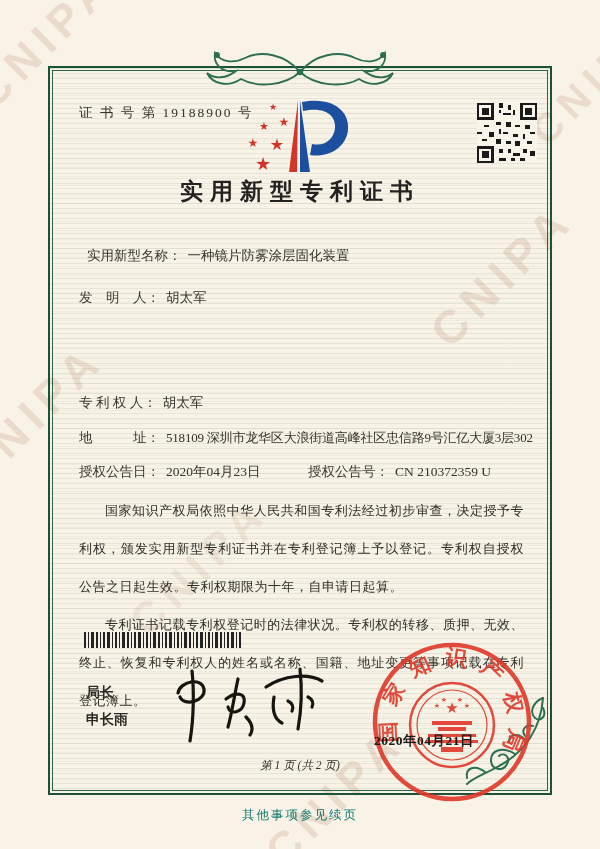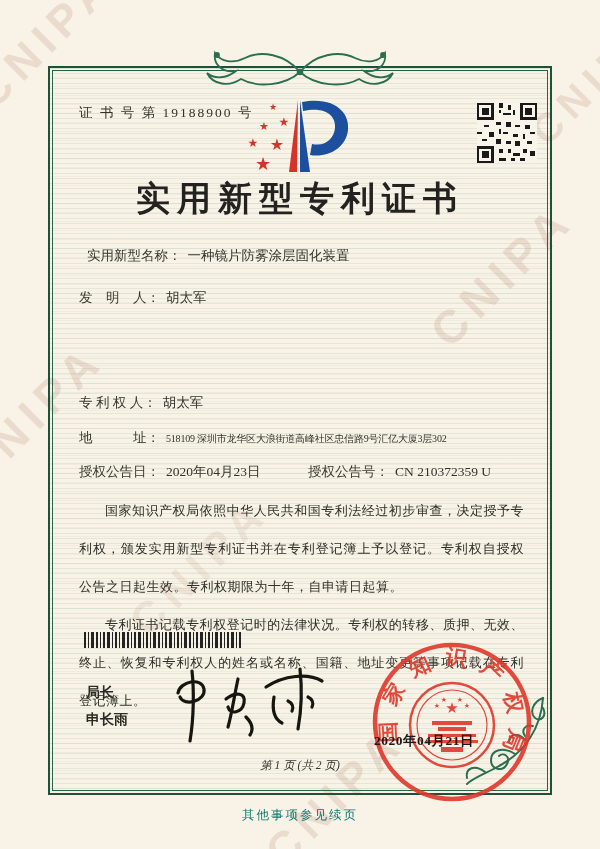--- a/index.html
+++ b/index.html
@@ -32,28 +32,28 @@
   .frame-inner { position:absolute; inset:2px; border:1px solid #2a6349; }
   .top-ornament  { position:absolute; left:203px; top:40px;  z-index:3; }
   .corner-ornament { position:absolute; left:463px; top:692px; z-index:3; }
   
   .content { position:absolute; inset:0; z-index:4; color:#2e2d27; }
   .cert-no { position:absolute; left:79px; top:104px; font-size:13.5px; letter-spacing:2px; color:#33322c; }
   .logo { position:absolute; left:240px; top:94px; }
   .qr   { position:absolute; left:477px; top:103px; }
   .title {
     position:absolute; left:0; right:0; top:176px; margin:0; text-align:center;
-    font-size:34px; font-weight:bold; letter-spacing:7px; color:#232220;
+    font-size:23px; font-weight:bold; letter-spacing:7px; color:#232220;
   }
   .field-row { position:absolute; left:79px; right:76px; font-size:13.5px; white-space:nowrap; }
   .field-label { color:#3a3931; }
   .field-value { margin-left:6px; color:#33322c; }
   .r1 { top:247px;margin-left:8px; } .r2 { top:289px; } .r3 { top:323px; }
   .r4 { top:359px; } .r5 { top:394px; } .r6 { top:429px; }
-  .addr-value { font-size:10px; letter-spacing:-0.2px; }
+  .addr-value { font-size:13px; letter-spacing:-0.2px; }
   .grant-row { position:absolute; left:79px; top:463px; font-size:13.5px; white-space:nowrap; }
   .grant-no-pair { position:absolute; left:229px; top:0; }
   .paras {
     position:absolute; left:79px; top:492px; width:445px;
     font-size:13px; line-height:38px; text-align:justify; color:#2f2e28; letter-spacing:0.5px;
   }
   .paras p { margin:0; text-indent:2em; }
   .barcode { position:absolute; left:84px; top:632px; }
   .director-title { position:absolute; left:86px; top:684px; font-size:14px; font-weight:bold; color:#2b2a25; }
   .director-name  { position:absolute; left:86px; top:711px; font-size:14px; font-weight:bold; color:#2b2a25; }

